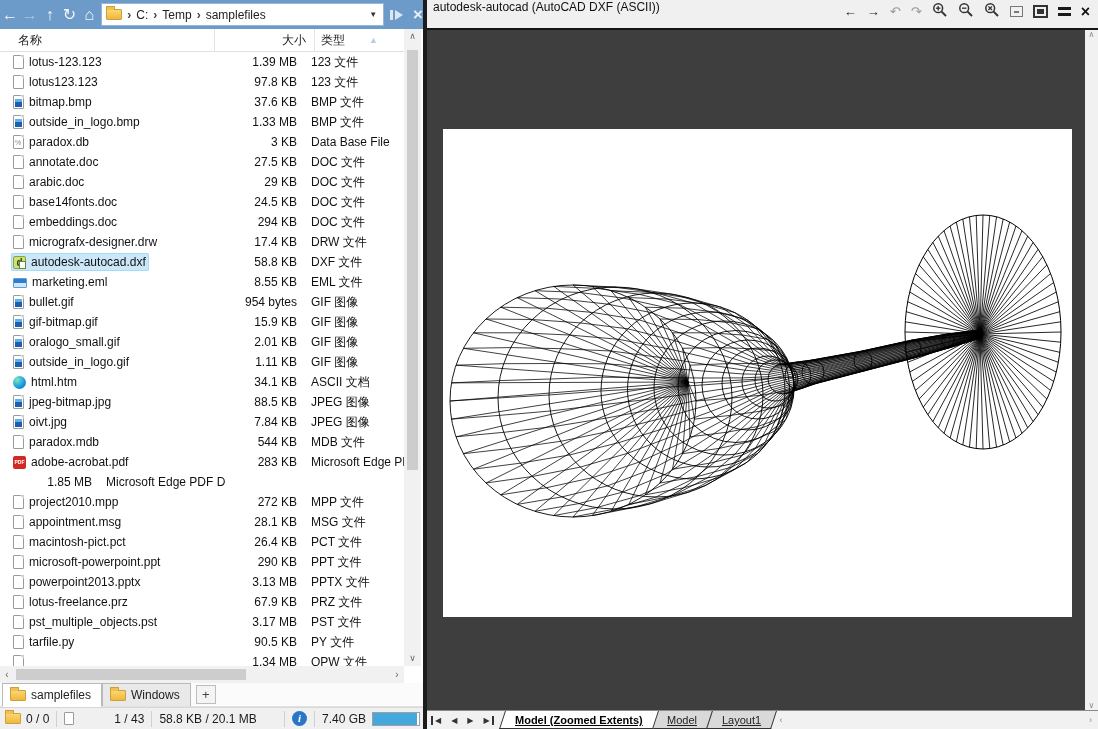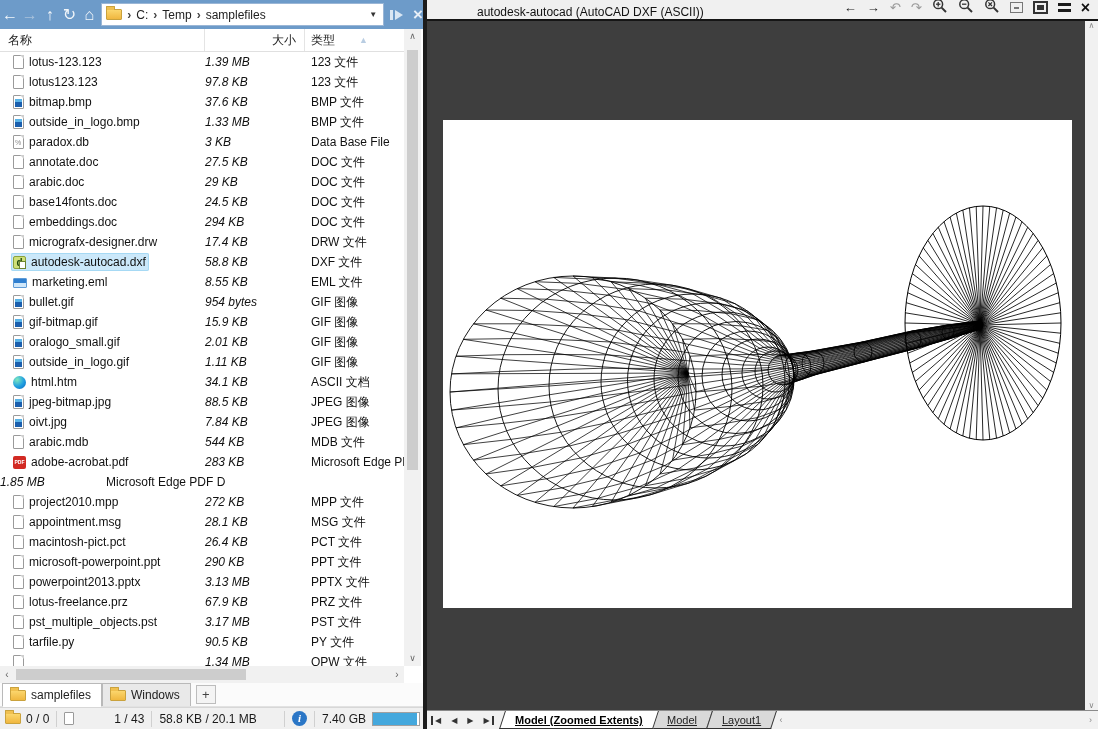--- a/index.html
+++ b/index.html
@@ -28,35 +28,35 @@
   .tb-close { color:#e8eff7; font-size:17px; font-weight:bold; line-height:29px; }
 
   
   .folder-ic { position:relative; width:16px; height:11px; background:linear-gradient(180deg,#fbd66d,#f0b73f);
     border:1px solid #caa23d; border-radius:1px; display:inline-block; flex:0 0 auto; }
   .folder-ic::before { content:''; position:absolute; left:-1px; top:-4px; width:7px; height:3px;
     background:#f0c050; border:1px solid #caa23d; border-bottom:none; border-radius:1px 1px 0 0; }
 
   
   .list-header { position:absolute; left:0; top:29px; width:404px; height:23px; background:#fff;
-    border-bottom:1px solid #e0e0e0; display:flex; font-size:12px; color:#222; align-items:center; }
+    border-bottom:1px solid #e0e0e0; display:flex; font-size:12px; color:#222; align-items:center;padding-left:10px; }
   .hdr-name { width:205px; padding-left:8px; border-right:1px solid #e4e4e4; height:100%; display:flex; align-items:center; }
   .hdr-size { width:100px; padding-right:8px; border-right:1px solid #e4e4e4; height:100%;
     display:flex; align-items:center; justify-content:flex-end; }
   .hdr-type { flex:1; padding-left:6px; height:100%; display:flex; align-items:center; gap:24px; }
   .sort-arrow { color:#b9cde2; font-size:9px; }
 
   
   .rows-viewport { position:absolute; left:0; top:52px; width:404px; height:614px; overflow:hidden; background:#fff; }
   .row { height:20px; display:flex; align-items:center; font-size:12px; color:#111; }
   .cell-name { width:205px; display:flex; align-items:center; height:18px; overflow:hidden; }
   .cell-name .hl { display:flex; align-items:center; height:18px; padding:0 3px 0 2px; margin-left:11px; border-radius:2px; }
   .row.selected .hl { background:#cbe8fa; box-shadow:0 0 0 1px #a6d9f4 inset; }
   .fname { margin-left:5px; white-space:nowrap; }
-  .cell-size { width:100px; text-align:left; padding-right:8px; white-space:nowrap;font-style:italic; }
+  .cell-size { width:100px; text-align:right; padding-right:8px; white-space:nowrap; }
   .cell-type { flex:1; padding-left:6px; white-space:nowrap; overflow:hidden; }
 
   
   .ic { position:relative; width:13px; height:14px; flex:0 0 auto; display:inline-block; }
   .ic-doc, .ic-img, .ic-db { width:11px; height:14px; background:#fff; border:1px solid #9a9a9a; border-radius:1px; }
   .ic-doc::before, .ic-img::before, .ic-db::before { }
   .ic-doc::after, .ic-img::after, .ic-db::after { content:''; position:absolute; top:-1px; right:-1px;
     width:0; height:0; border-left:4px solid transparent; border-top:4px solid #cfcfcf; }
   .ic-img::before { content:''; position:absolute; left:1px; bottom:1px; width:7px; height:8px;
     background:linear-gradient(180deg,#5ab4e8 0 38%,#1b5fae 38% 100%); }
@@ -101,21 +101,21 @@
   .statusbar .folder-ic { margin-left:5px; }
   .sb-page { width:10px; height:13px; background:#fff; border:1px solid #9a9a9a; border-radius:1px; position:relative; }
   .info-ic { width:15px; height:15px; border-radius:50%; background:#2a76c6; color:#fff;
     font-family:"Liberation Serif","DejaVu Serif",serif; font-style:italic; font-weight:bold;
     font-size:11px; text-align:center; line-height:15px; }
   .gauge { width:48px; height:14px; border:1px solid #a0a0a0; background:#fff; margin-left:6px; margin-right:3px; }
   .gauge-fill { height:100%; background:#44a8dd; }
 
   
   .right-panel { width:671px; height:729px; display:flex; flex-direction:column; position:relative; background:#f0f0f0; }
-  .viewer-titlebar { height:19px; background:#f0f0f0; display:flex; align-items:flex-end; font-size:12px; color:#111;margin-left:44px; }
+  .viewer-titlebar { height:28px; background:#f0f0f0; display:flex; align-items:flex-start; font-size:12px; color:#111; }
   .vt-title { padding-left:6px; }
   .vt-icons { margin-left:auto; display:flex; align-items:center; gap:10px; padding-right:8px; }
   .vt-ic { font-size:13px; color:#1a1a1a; line-height:23px; }
   .vt-ic.dim { color:#9a9a9a; }
   .box-sm { width:13px; height:11px; border:1px solid #777; position:relative; }
   .box-sm::before { content:''; position:absolute; left:3px; top:4px; width:5px; height:2px; background:#777; }
   .box-lg { width:15px; height:13px; border:2px solid #333; position:relative; }
   .box-lg::before { content:''; position:absolute; left:2px; top:2px; width:7px; height:5px; background:#333; }
   .menu-ic { display:flex; flex-direction:column; gap:3px; }
   .menu-ic i { width:13px; height:3px; background:#1a1a1a; }
@@ -375,21 +375,21 @@
               <span class="fname">oivt.jpg</span>
             </span>
           </span>
           <span class="cell-size">7.84 KB</span>
           <span class="cell-type">JPEG 图像</span>
         </div>
         <div class="row">
           <span class="cell-name">
             <span class="hl">
               <span class="ic ic-doc"></span>
-              <span class="fname">arabic.mdb</span>
+              <span class="fname">paradox.mdb</span>
             </span>
           </span>
           <span class="cell-size">544 KB</span>
           <span class="cell-type">MDB 文件</span>
         </div>
         <div class="row">
           <span class="cell-name">
             <span class="hl">
               <span class="ic ic-pdf">PDF</span>
               <span class="fname">adobe-acrobat.pdf</span>

